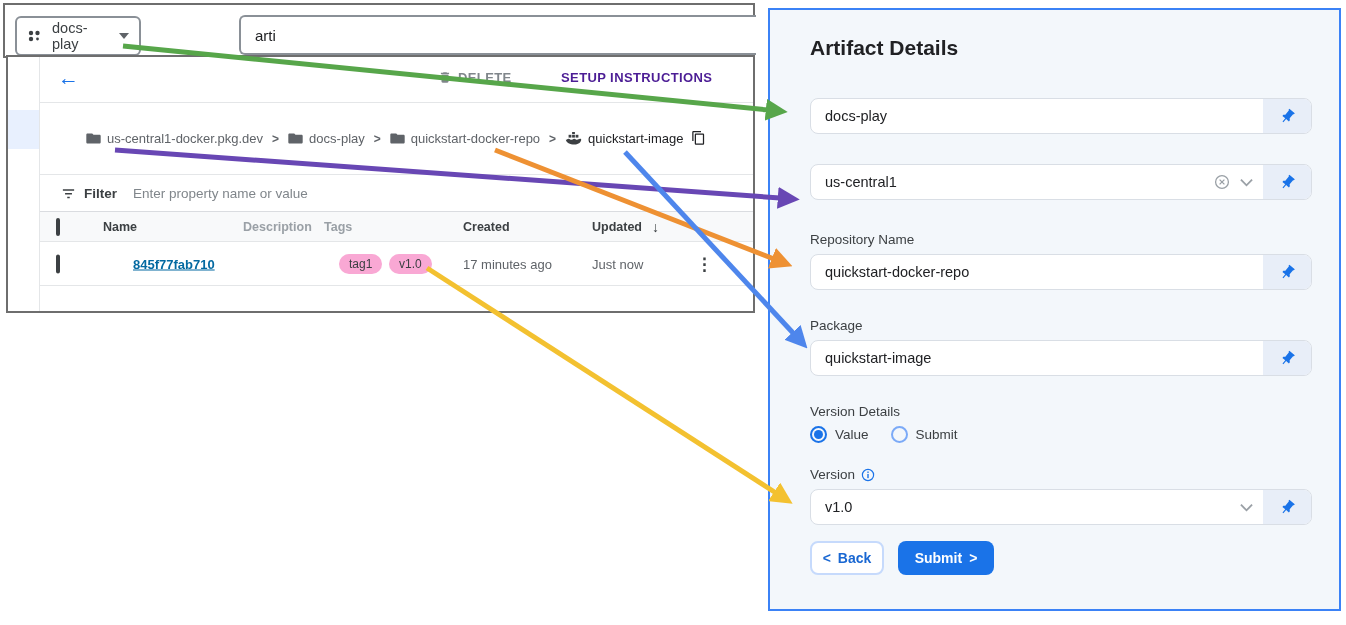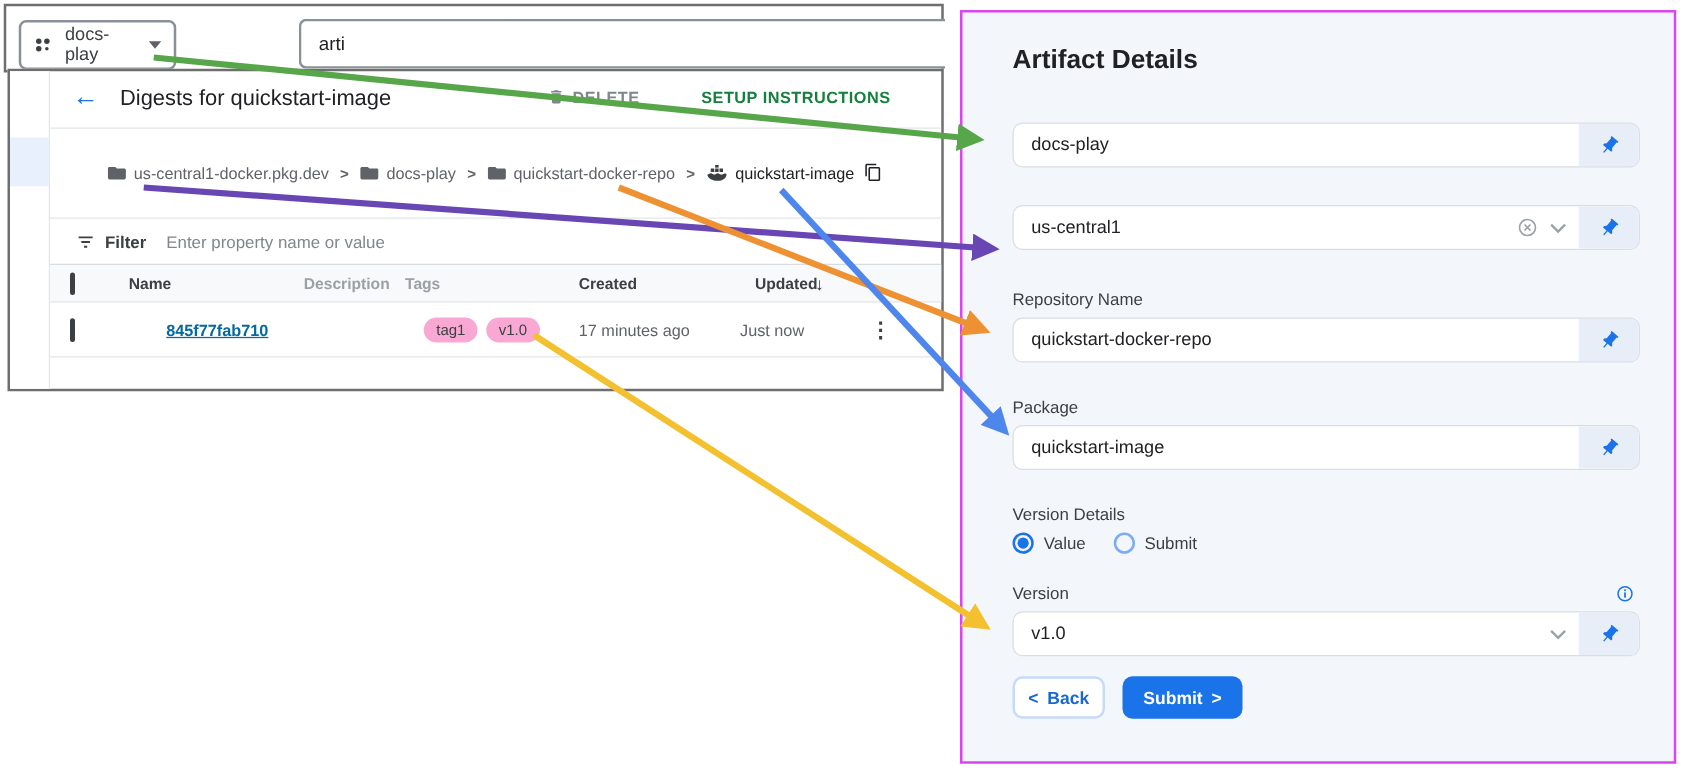--- a/index.html
+++ b/index.html
@@ -19,21 +19,21 @@
   #nav-strip { width:32px; border-right:1px solid #e4e6e8; position:relative; background:#fff; flex:none; }
   #nav-strip .active-block { position:absolute; left:0; top:53px; width:100%; height:39px; background:#e8f0fe; }
   #lp-content { position:relative; flex:1; }
 
   .hdr-row { position:absolute; left:0; top:0; width:100%; height:46px; border-bottom:1px solid #e4e6e8; }
   .back-arrow { position:absolute; left:18px; top:9px; font-size:21px; color:#1a73e8; cursor:pointer; }
   .page-title { position:absolute; left:56px; top:11px; font-size:17.5px; color:#202124; }
   .action-btn { position:absolute; top:13px; display:flex; align-items:center; font-size:13px; font-weight:bold; letter-spacing:.4px; cursor:pointer; }
   #delete-btn { left:398px; color:#80868b; }
   #delete-btn svg { margin-right:6px; }
-  #setup-btn { left:521px; color:#15803d; }
+  #setup-btn { left:521px; color:#4c1d95; }
 
   .crumb-row { position:absolute; left:0; top:46px; width:100%; height:72px; border-bottom:1px solid #e4e6e8; display:flex; align-items:center; padding-left:46px; }
   .crumb { display:flex; align-items:center; font-size:13px; color:#5f6368; cursor:pointer; }
   .crumb svg { margin-right:6px; }
   .crumb-sep { font-size:12px; color:#5f6368; margin:0 9px; font-weight:bold; }
   .crumb.last { color:#202124; }
   .copy-btn { margin-left:8px; cursor:pointer; display:flex; }
 
   .filter-row { position:absolute; left:0; top:118px; width:100%; height:37px; border-bottom:1px solid #dadce0; display:flex; align-items:center; }
   .filter-row svg { margin-left:21px; }
@@ -46,21 +46,21 @@
   .th-dim { color:#9aa0a6; font-weight:bold; }
   .checkbox { width:15px; height:15px; border:2px solid #3c4043; border-radius:2px; background:#fff; cursor:pointer; }
   .trow { position:absolute; left:0; top:185px; width:100%; height:44px; border-bottom:1px solid #e4e6e8; font-size:13px; color:#5f6368; }
   .digest-link { color:#0369a1; text-decoration:underline; font-weight:bold; cursor:pointer; }
   .digest-icon { width:16px; height:16px; background:#8430ce; border-radius:3px; position:relative; }
   .digest-icon::before { content:""; position:absolute; left:3px; top:4px; width:10px; height:2px; background:#fff; box-shadow:0 3px 0 #fff, 0 6px 0 #fff; }
   .pill { background:#f9a8d4; color:#3c4043; border-radius:10px; padding:3px 10px; font-size:12px; }
   .dots { font-size:17px; color:#3c4043; font-weight:bold; cursor:pointer; letter-spacing:0; }
 
   
-  #right-panel { left:768px; top:8px; width:573px; height:603px; border:2px solid #d946ef; background:#f3f7fb; padding:26px 32px 0 40px; }
+  #right-panel { left:768px; top:8px; width:573px; height:603px; border:2px solid #3b82f6; background:#f3f7fb; padding:26px 32px 0 40px; }
   .form-title { font-size:21px; font-weight:bold; color:#202124; margin-bottom:38px; }
   .f-label { font-size:13.5px; color:#3c4043; margin-bottom:7px; }
   .field { width:502px; height:36px; border:1px solid #d9dee5; border-radius:8px; background:#fff; display:flex; align-items:center; overflow:hidden; }
   .field .value { flex:1; font-size:14.5px; color:#202124; padding-left:14px; }
   .field .mini-icon { margin-right:10px; cursor:pointer; display:flex; }
   .pin-box { width:48px; height:100%; background:#e8eef8; display:flex; align-items:center; justify-content:center; flex:none; cursor:pointer; }
   .gap30 { height:30px; } .gap32 { height:32px; } .gap28 { height:28px; } .gap24 { height:24px; }
   .radio-row { display:flex; align-items:center; margin-top:6px; }
   .radio-outer { width:17px; height:17px; border-radius:50%; display:flex; align-items:center; justify-content:center; cursor:pointer; }
   .radio-sel { border:2px solid #1a73e8; } .radio-sel .dot { width:9px; height:9px; border-radius:50%; background:#1a73e8; }
@@ -99,21 +99,20 @@
 </div>
 
 <div id="left-panel" class="abs">
   <div id="nav-strip">
     <div class="active-block"></div>
   </div>
   <div id="lp-content">
 
     <div class="hdr-row">
       <span class="back-arrow">←</span>
-      <span class="page-title">Digests for quickstart-image</span>
       <span id="delete-btn" class="action-btn">
         <svg width="14" height="15" viewBox="0 0 24 24">
             <path d="M6 19c0 1.1.9 2 2 2h8c1.1 0 2-.9 2-2V7H6v12zM19 4h-3.5l-1-1h-5l-1 1H5v2h14V4z" fill="#80868b"></path>
           </svg>
         <span>DELETE</span>
       </span>
       <span id="setup-btn" class="action-btn">
         <span>SETUP INSTRUCTIONS</span>
       </span>
     </div>
@@ -164,21 +163,21 @@
       <span class="filter-label">Filter</span>
       <input type="text" placeholder="Enter property name or value" style="">
     </div>
 
     <div class="thead">
       <span class="cell" style="left:16px;"><span class="checkbox"></span></span>
       <span class="cell" style="left:63px;">Name</span>
       <span class="cell th-dim" style="left:203px;">Description</span>
       <span class="cell th-dim" style="left:284px;">Tags</span>
       <span class="cell" style="left:423px;">Created</span>
-      <span class="cell" style="left:564px;">Updated</span>
+      <span class="cell" style="left:552px;">Updated</span>
       <span class="cell" style="left:612px; font-size:14px;">↓</span>
     </div>
 
     <div class="trow">
       <span class="cell" style="left:16px;"><span class="checkbox"></span></span>
       <span class="cell" style="left:69px;"><span class="digest-icon"></span></span>
       <span class="cell digest-link" style="left:93px;">845f77fab710</span>
       <span class="cell pill" style="left:299px;">tag1</span>
       <span class="cell pill" style="left:349px;">v1.0</span>
       <span class="cell" style="left:423px;">17 minutes ago</span>
@@ -249,21 +248,21 @@
   <div class="radio-row">
     <span class="radio-outer radio-sel">
         <span class="dot"></span>
       </span>
     <span class="radio-label">Value</span>
     <span class="radio-outer radio-unsel"></span>
     <span class="radio-label">Submit</span>
   </div>
 
   <div class="gap24"></div>
-  <div class="v-label-row" style="margin-bottom:7px;justify-content:space-between;">
+  <div class="v-label-row" style="margin-bottom:7px;">
     <span class="f-label" style="margin-bottom:0;">Version</span>
     <svg width="14" height="14" viewBox="0 0 20 20">
         <circle cx="10" cy="10" r="8" fill="none" stroke="#1a73e8" stroke-width="1.7"></circle>
         <rect x="9" y="8.5" width="2" height="6" fill="#1a73e8"></rect>
         <rect x="9" y="5" width="2" height="2" fill="#1a73e8"></rect>
       </svg>
   </div>
   <div class="field">
     <span class="value">v1.0</span>
     <span class="mini-icon">

